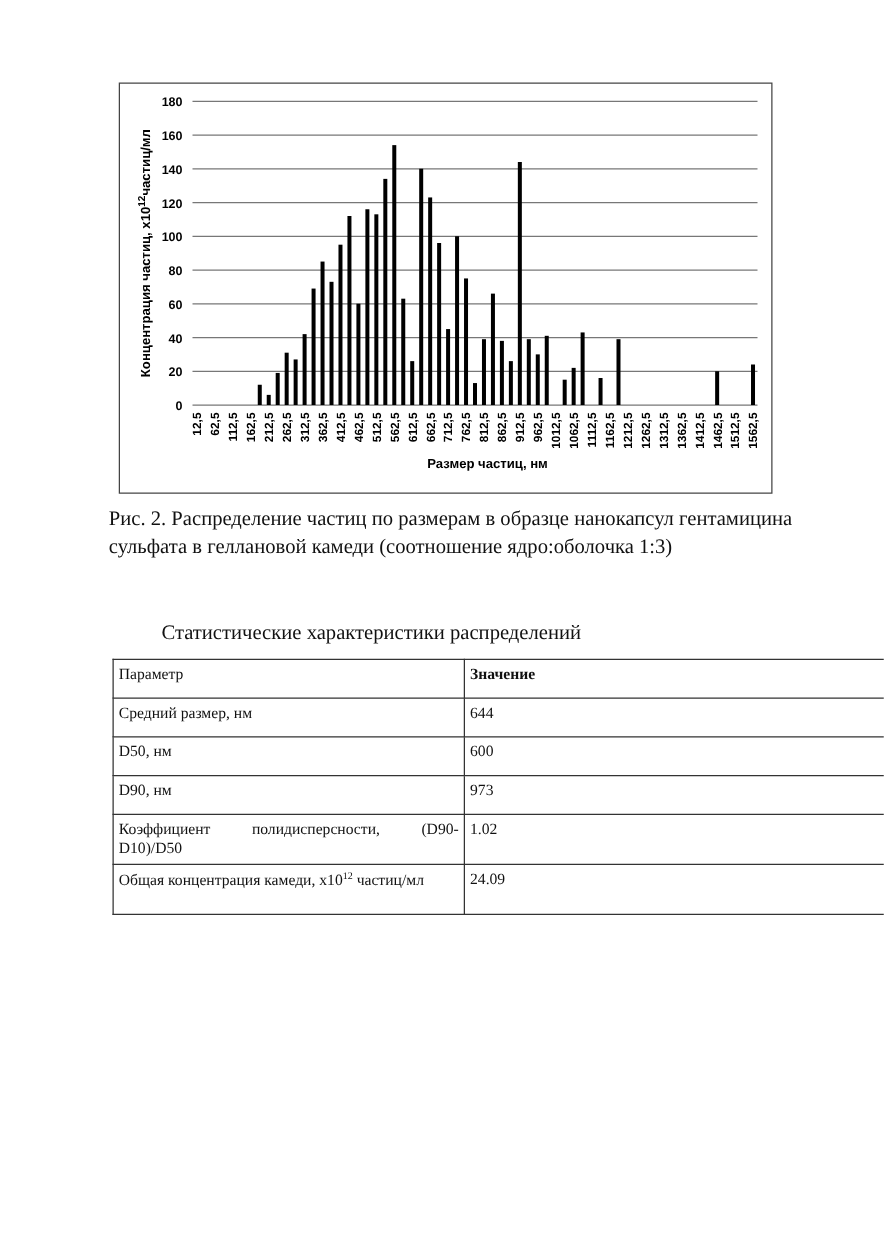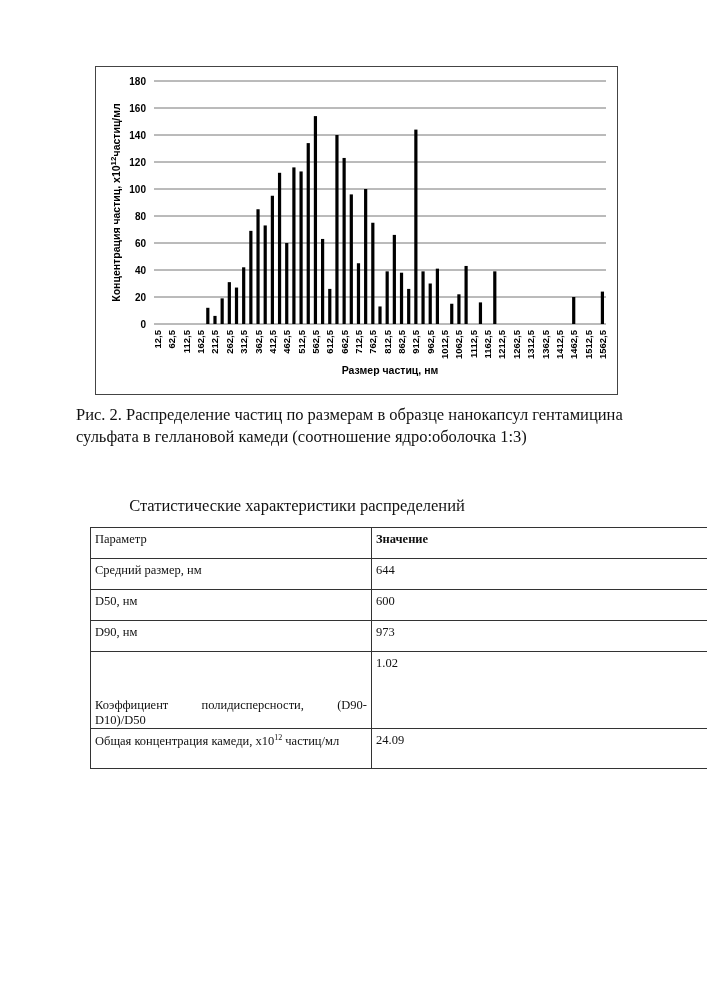--- a/index.html
+++ b/index.html
@@ -1,27 +1,27 @@
 <!DOCTYPE html>
 <html><head>
 <meta charset="utf-8">
 <style>
   html, body { margin: 0; padding: 0; background: #fff; }
   body { width: 707px; height: 1000px; position: relative; overflow: hidden; font-family: "Liberation Serif", serif; color: #111; }
   .chart-box { position: absolute; left: 95px; top: 66px; width: 523px; height: 329px; border: 1px solid #444; box-sizing: border-box; }
   .chart-svg { position: absolute; left: 0; top: 0; }
-  .caption { position: absolute; left: 76px; top: 404px; width: 560px; font-size: 16.5px; line-height: 22px; }
+  .caption { position: absolute; left: 87px; top: 404px; width: 560px; font-size: 16.5px; line-height: 22px; }
   .table-title { position: absolute; left: 0; width: 594px; top: 496px; text-align: center; font-size: 16.5px; }
   table.stats { position: absolute; left: 90px; top: 527px; width: 624px; border-collapse: collapse; font-size: 12.5px; }
   table.stats td { border: 1px solid #333; vertical-align: top; padding: 4px 4px 0 4px; }
   table.stats td.p { width: 272px; }
   table.stats td.v { }
   table.stats tr { height: 31px; }
   table.stats tr.tall { height: 40px; }
-  .just { text-align: justify; text-align-last: justify; display:block;margin-top:42px; }
+  .just { text-align: justify; text-align-last: justify; display:block; }
 </style>
 </head>
 <body>
 
 <div class="chart-box">
   <svg class="chart-svg" id="chart" width="523" height="329">
       <line x1="58" x2="510" y1="257" y2="257" stroke="#777" stroke-width="1"></line>
       <text x="50" y="261" text-anchor="end" font-size="10" font-weight="bold" font-family="Liberation Sans, sans-serif">0</text>
       <line x1="58" x2="510" y1="230" y2="230" stroke="#777" stroke-width="1"></line>
       <text x="50" y="234" text-anchor="end" font-size="10" font-weight="bold" font-family="Liberation Sans, sans-serif">20</text>

